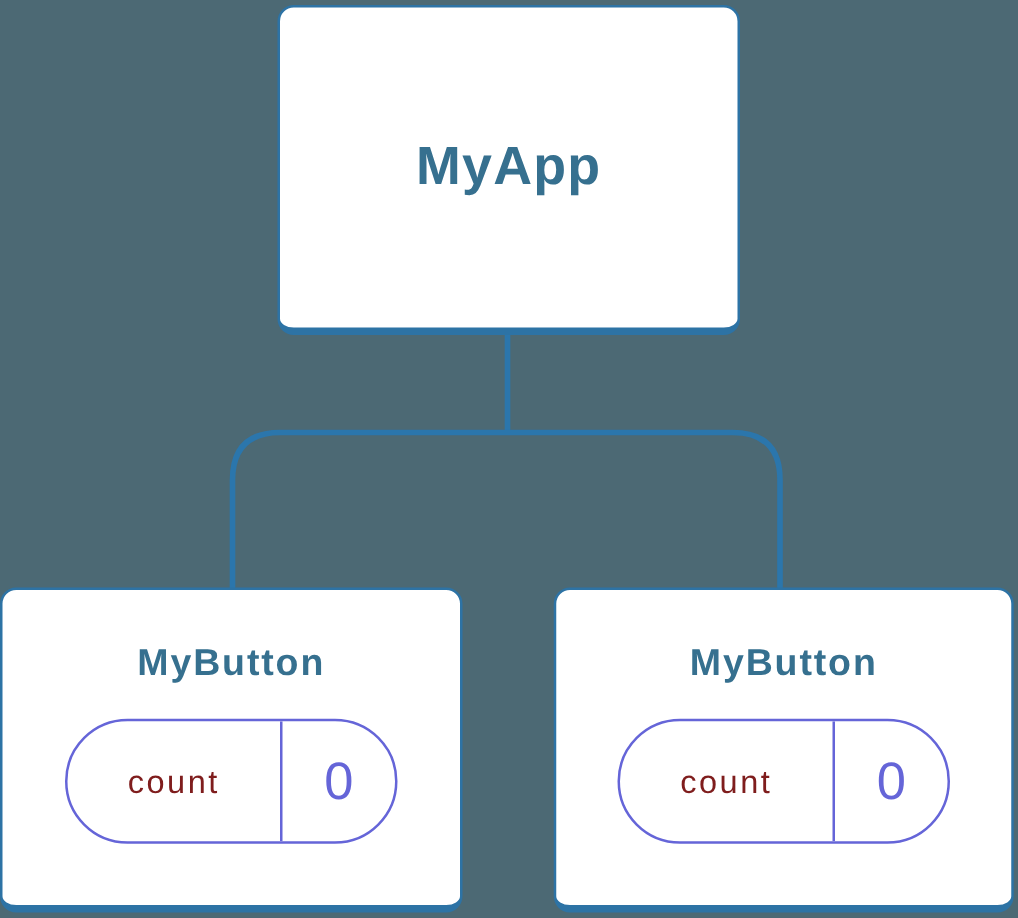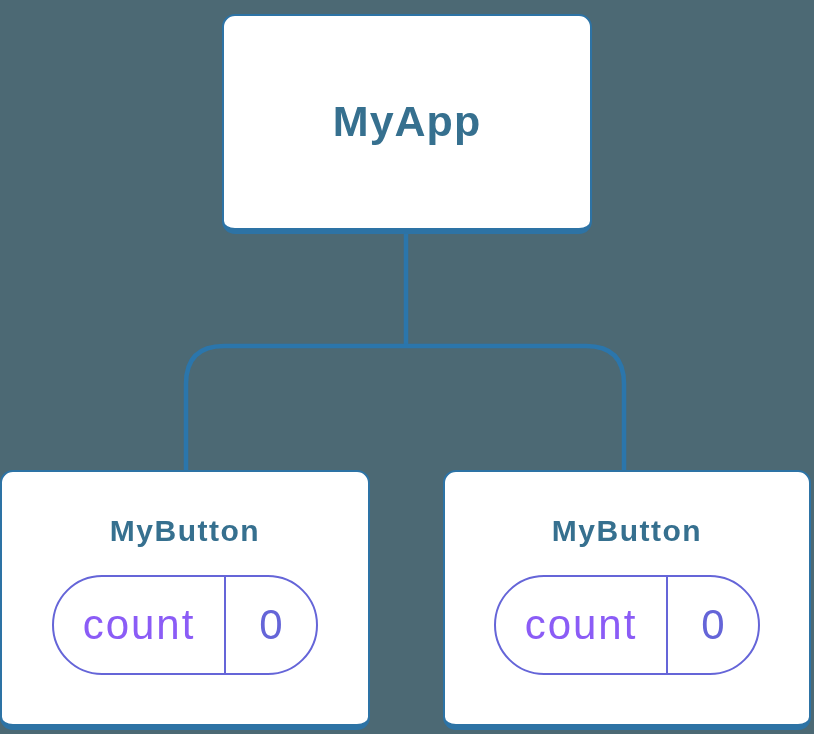--- a/index.html
+++ b/index.html
@@ -21,22 +21,22 @@
   }
   .node {
     position: absolute;
     background: #ffffff;
     border: 2.5px solid #2D73A5;
     border-bottom-width: 6px;
     border-radius: 13px;
     box-sizing: border-box;
   }
   .root-node {
-    left: 222px; top: 14px;
-    width: 370px; height: 220px;
+    left: 222px; top: 4px;
+    width: 370px; height: 264px;
     display: flex;
     align-items: center;
     justify-content: center;
   }
   .node-title {
     color: #36708F;
     font-size: 43px;
     font-weight: 600;
     letter-spacing: 1px;
     line-height: 1.1;
@@ -63,22 +63,22 @@
     border-radius: 50px;
     display: flex;
     background: #ffffff;
     overflow: hidden;
   }
   .state-name {
     width: 170px;
     display: flex;
     align-items: center;
     justify-content: center;
-    color: #8b5cf6;
-    font-size: 42px;
+    color: #7f1d1d;
+    font-size: 26px;
     letter-spacing: 2px;
     border-right: 2.5px solid #6565D8;
   }
   .state-value {
     flex: 1;
     display: flex;
     align-items: center;
     justify-content: center;
     color: #6565D8;
     font-size: 42px;

